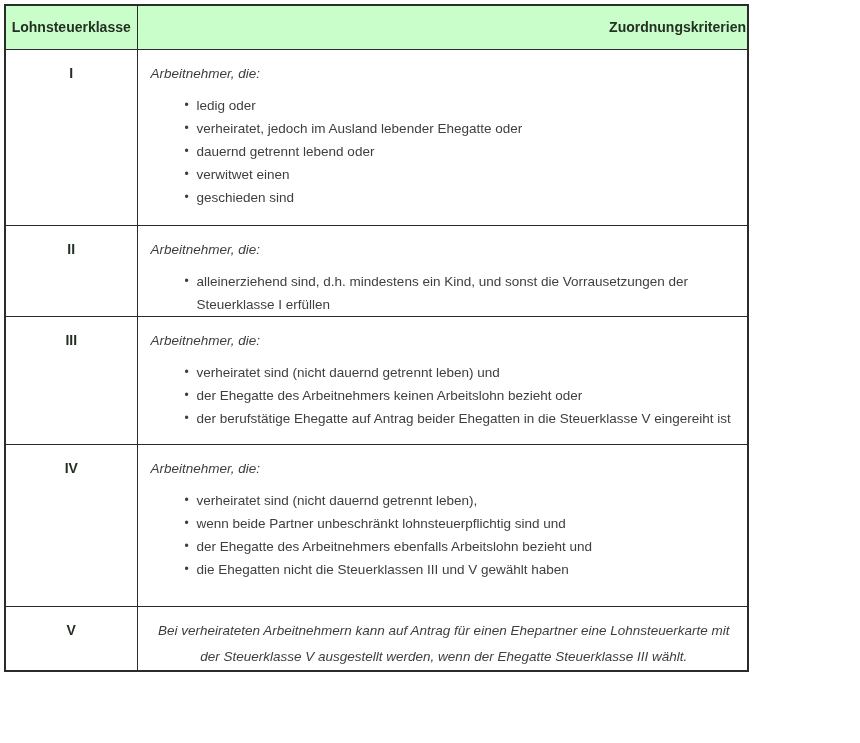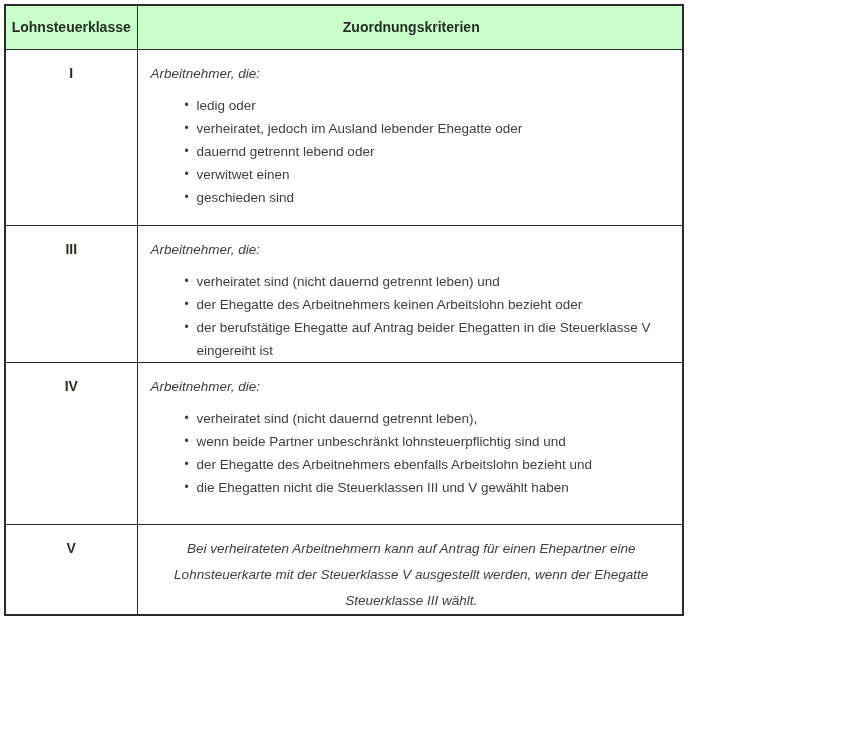--- a/index.html
+++ b/index.html
@@ -17,41 +17,41 @@
   .page {
     position: absolute;
     left: 0; top: 0;
     width: 860px;
     height: 743px;
   }
   table.tax-table {
     position: absolute;
     left: 4px;
     top: 4px;
-    width: 680px;
+    width: 745px;
     border-collapse: collapse;
     table-layout: fixed;
     border: 2px solid var(--border, #2b2b2b);
   }
   .tax-table th, .tax-table td {
     border: 1px solid var(--border, #2b2b2b);
     vertical-align: top;
   }
   col.col-class { width: 132px; }
   
   tr.header-row { height: 44px; }
   .tax-table th {
     background: var(--header-bg, #c9fdc9);
     color: var(--header-text, #233023);
     font-size: 14px;
     font-weight: bold;
     vertical-align: middle;
   }
   th.th-class { text-align: center; }
-  th.th-criteria { text-align: center; padding-left: 4px; }
+  th.th-criteria { text-align: right; padding-left: 4px; }
   
   tr.r0 { height: 176px; }
   tr.r1 { height: 86px; }
   tr.r2 { height: 128px; }
   tr.r3 { height: 162px; padding-left: 42px; }
   tr.r4 { height: 63px; }
   tr.r5 { height: 66px; }
   td.td-class {
     text-align: center;
     font-weight: bold;
@@ -116,20 +116,29 @@
           <ul class="criteria-list">
             <li>ledig oder</li>
             <li>verheiratet, jedoch im Ausland lebender Ehegatte oder</li>
             <li>dauernd getrennt lebend oder</li>
             <li>verwitwet einen</li>
             <li>geschieden sind</li>
           </ul>
         </td>
       </tr>
 
+      <tr class="r1">
+        <td class="td-class">II</td>
+        <td class="td-criteria">
+          <p class="intro">Arbeitnehmer, die:</p>
+          <ul class="criteria-list">
+            <li>alleinerziehend sind, d.h. mindestens ein Kind, und sonst die Vorrausetzungen der Steuerklasse I erfüllen</li>
+          </ul>
+        </td>
+      </tr>
 
       <tr class="r2">
         <td class="td-class">III</td>
         <td class="td-criteria">
           <p class="intro">Arbeitnehmer, die:</p>
           <ul class="criteria-list">
             <li>verheiratet sind (nicht dauernd getrennt leben) und</li>
             <li>der Ehegatte des Arbeitnehmers keinen Arbeitslohn bezieht oder</li>
             <li>der berufstätige Ehegatte auf Antrag beider Ehegatten in die Steuerklasse V eingereiht ist</li>
           </ul>

